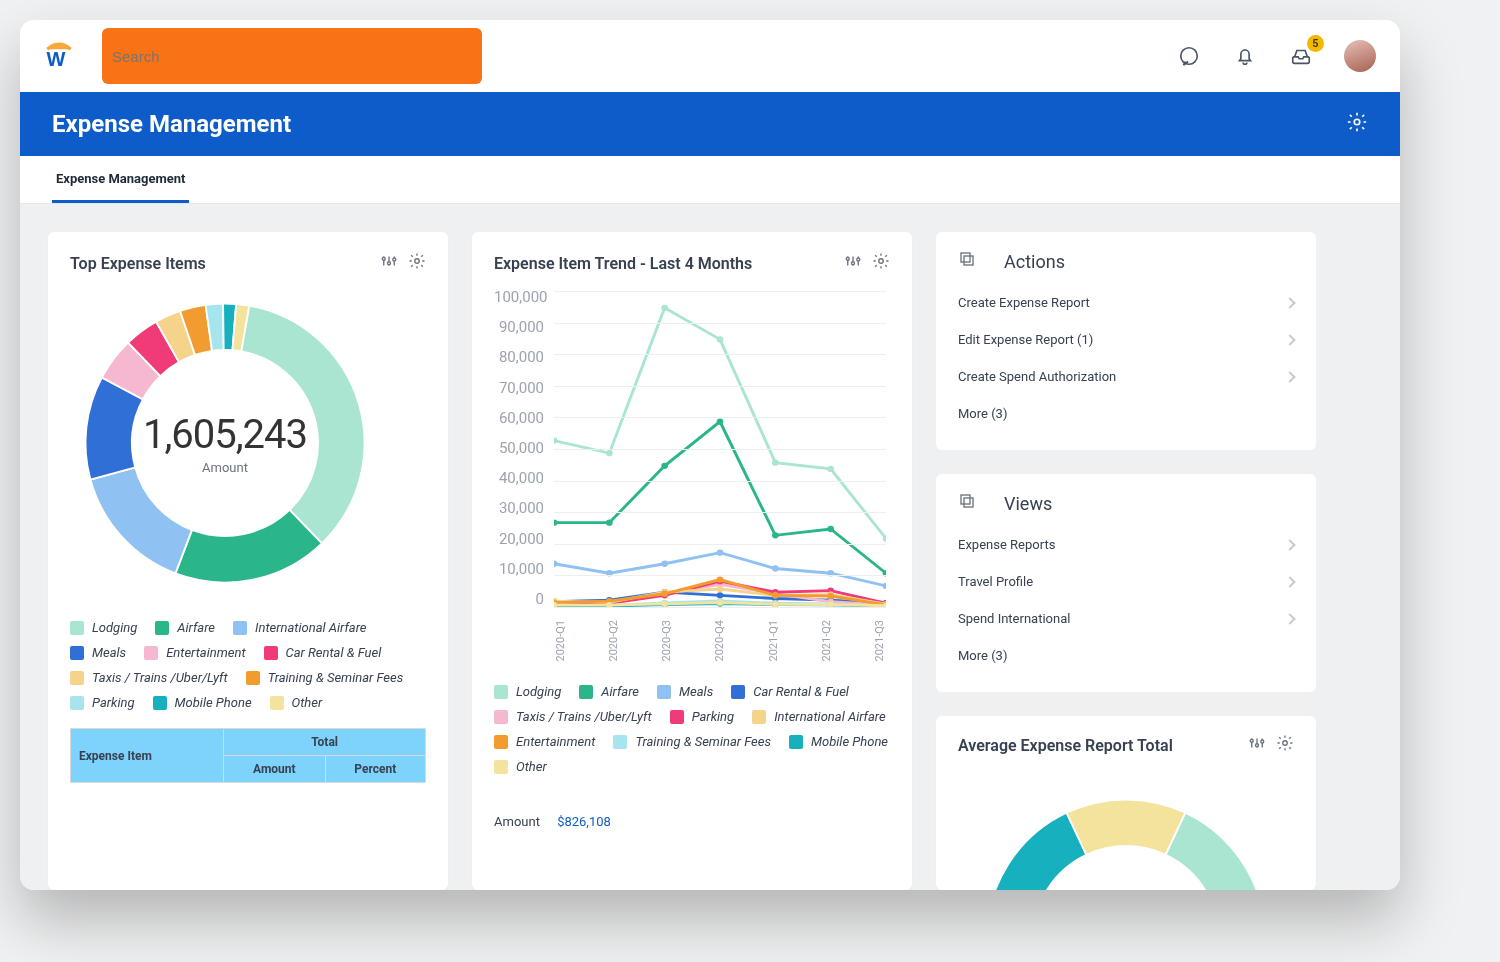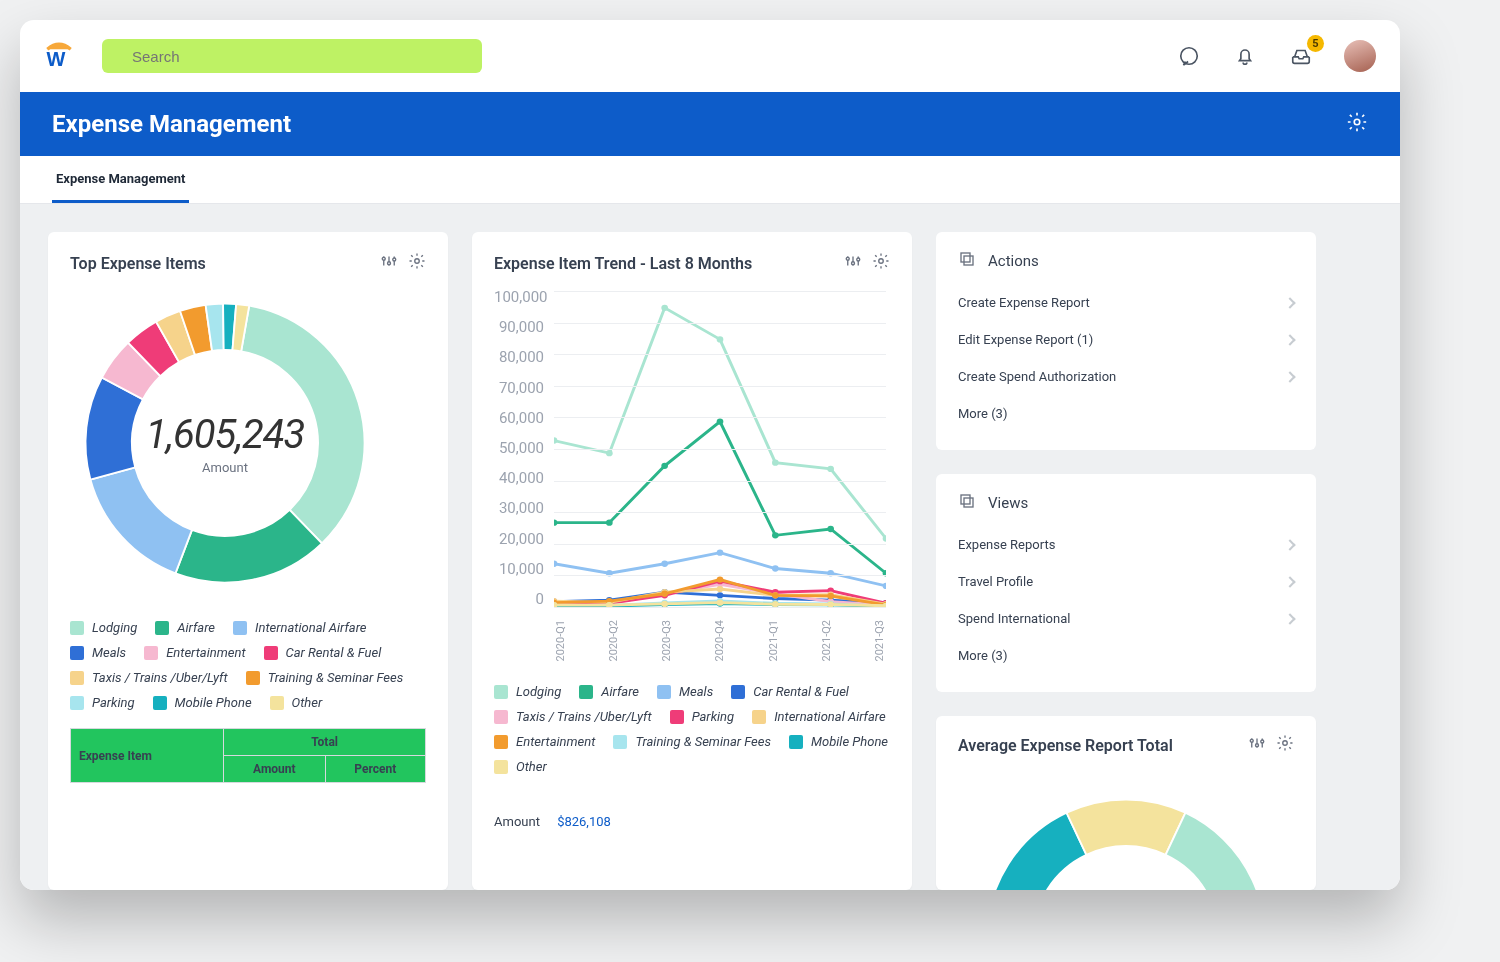--- a/index.html
+++ b/index.html
@@ -3,21 +3,21 @@
 <meta charset="utf-8">
 <style>
 * { box-sizing: border-box; margin: 0; padding: 0; }
 body { font-family: -apple-system, BlinkMacSystemFont, "Segoe UI", Roboto, Arial, sans-serif; background: #f0f1f2; width: 1500px; height: 962px; overflow: hidden; }
 .app-shell { position: relative; padding: 20px; }
 .window { background: #fff; border-radius: 14px; box-shadow: 0 30px 60px rgba(0,0,0,.25); width: 1380px; height: 870px; overflow: hidden; position: relative; }
 
 .topbar { height: 72px; display: flex; align-items: center; padding: 0 24px; gap: 28px; }
 .logo { display: flex; flex-direction: column; align-items: center; }
 .logo svg { width: 30px; height: 30px; }
-.search { flex: 0 0 380px; height: 34px; background: #bef264; border-radius: 6px; display: flex; align-items: center; padding: 0 20px; color: #6b7280; gap: 10px; }
+.search { flex: 0 0 380px; height: 56px; background: #f97316; border-radius: 6px; display: flex; align-items: center; padding: 0 0; color: #6b7280; gap: 10px; }
 .search input { border: none; background: transparent; outline: none; font-size: 15px; flex: 1; color: #374151; }
 .top-spacer { flex: 1; }
 .top-icons { display: flex; align-items: center; gap: 30px; }
 .icon-btn { width: 26px; height: 26px; display: flex; align-items: center; justify-content: center; color: #4b5563; position: relative; }
 .icon-btn svg { width: 22px; height: 22px; }
 .tray-badge { position: absolute; top: -8px; right: -10px; background: #f5b800; color: #4b3a00; font-size: 11px; font-weight: 700; border-radius: 10px; height: 17px; min-width: 17px; display: flex; align-items: center; justify-content: center; padding: 0 4px; }
 .avatar { width: 32px; height: 32px; border-radius: 50%; background: linear-gradient(160deg,#e8c0b8,#a56050); overflow: hidden; }
 
 .page-header { background: #0d5cc9; color: #fff; height: 64px; display: flex; align-items: center; padding: 0 32px; justify-content: space-between; }
 .page-header h1 { font-size: 24px; font-weight: 700; }
@@ -26,43 +26,43 @@
 .tabs { height: 48px; display: flex; align-items: center; padding: 0 32px; border-bottom: 1px solid #e5e7eb; background: #fff; gap: 24px; }
 .tab { font-size: 13px; font-weight: 700; color: #1f2937; padding: 0 4px 14px 4px; border-bottom: 3px solid #0d5cc9; margin-top: 14px; }
 
 .body { background: #eef0f2; padding: 28px; display: grid; grid-template-columns: 400px 440px 380px; gap: 24px; height: calc(870px - 72px - 64px - 48px); overflow: hidden; align-content: start; }
 .card { background: #fff; border-radius: 6px; padding: 20px 22px; box-shadow: 0 1px 2px rgba(0,0,0,.04); }
 .card-head { display: flex; align-items: center; justify-content: space-between; margin-bottom: 14px; }
 .card-title { font-size: 16px; font-weight: 600; color: #374151; }
 .card-tools { display: flex; align-items: center; gap: 10px; color: #6b7280; }
 .card-tools svg { width: 18px; height: 18px; }
 .donut-center { position: absolute; text-align: center; }
-.donut-center .big { font-size: 40px; font-weight: 400; color: #333; letter-spacing: -1px; font-style: italic; }
+.donut-center .big { font-size: 40px; font-weight: 400; color: #333; letter-spacing: -1px; }
 .donut-center .sub { font-size: 13px; color: #6b7280; margin-top: 2px; }
 .donut-outer { position: relative; width: 310px; height: 310px; display: flex; align-items: center; justify-content: center; }
 
 .legend { display: flex; flex-wrap: wrap; gap: 10px 18px; margin-top: 22px; font-size: 13px; color: #374151; }
 .legend-item { display: inline-flex; align-items: center; gap: 8px; font-style: italic; }
 .swatch { width: 14px; height: 14px; border-radius: 2px; }
 
 .tbl { margin-top: 18px; border: 1px solid #d6d9dd; font-size: 12px; color: #374151; border-collapse: collapse; width: 100%; }
-.tbl th { font-weight: 700; background: #22c55e; padding: 6px 8px; border: 1px solid #d6d9dd; }
+.tbl th { font-weight: 700; background: #7dd3fc; padding: 6px 8px; border: 1px solid #d6d9dd; }
 
 .line-chart { position: relative; height: 350px; }
 .y-labels { position: absolute; left: 0; top: 0; bottom: 30px; width: 56px; display: flex; flex-direction: column; justify-content: space-between; font-size: 15px; color: #9ca3af; text-align: right; padding-right: 6px; }
 .plot { position: absolute; left: 60px; right: 4px; top: 4px; bottom: 30px; }
 .grid-line { position: absolute; left: 0; right: 0; height: 1px; background: #eceef1; }
 .x-labels { position: absolute; left: 60px; right: 4px; bottom: -24px; display: flex; justify-content: space-between; font-size: 11px; color: #9ca3af; }
 .x-lbl { writing-mode: vertical-rl; transform: rotate(180deg); }
 .amount-row { margin-top: 40px; font-size: 13px; color: #374151; }
 .amount-row .val { color: #0d5cc9; margin-left: 14px; }
 
 .side-col { display: flex; flex-direction: column; gap: 24px; }
 .section { background: #fff; border-radius: 6px; padding: 18px 22px; }
-.section-title { display: flex; align-items: center; gap: 12px; font-size: 15px; color: #374151; margin-bottom: 12px; }
+.section-title { display: flex; align-items: center; gap: 28px; font-size: 18px; color: #374151; margin-bottom: 12px; }
 .section-title svg { width: 18px; height: 18px; color: #6b7280; }
 .section-item { font-size: 13px; color: #374151; padding: 11px 0; display: flex; align-items: center; justify-content: space-between; }
 .chev-r { width: 8px; height: 8px; border-right: 2px solid #c7ccd1; border-top: 2px solid #c7ccd1; transform: rotate(45deg); }
 
 .half-donut-wrap { display: flex; justify-content: center; overflow: hidden; height: 120px; padding-top: 14px; }
 </style>
 </head>
 <body>
 <div class="app-shell">
 <div class="window">
@@ -213,21 +213,21 @@
       <tr>
         <th>Amount</th>
         <th>Percent</th>
       </tr>
     </tbody>
           </table>
   </div>
 
   <div class="card">
     <div class="card-head">
-      <div class="card-title">Expense Item Trend - Last 8 Months</div>
+      <div class="card-title">Expense Item Trend - Last 4 Months</div>
       <div class="card-tools">
         <span><svg viewBox="0 0 24 24" stroke="#6b7280" stroke-width="1.8" fill="none">
                   <line x1="5" y1="6" x2="5" y2="18"></line>
                   <circle cx="5" cy="9" r="2" fill="#fff"></circle>
                   <line x1="12" y1="6" x2="12" y2="18"></line>
                   <circle cx="12" cy="15" r="2" fill="#fff"></circle>
                   <line x1="19" y1="6" x2="19" y2="18"></line>
                   <circle cx="19" cy="10" r="2" fill="#fff"></circle>
                 </svg></span>
         <span><svg viewBox="0 0 24 24" fill="none" stroke="#6b7280" stroke-width="1.8">

